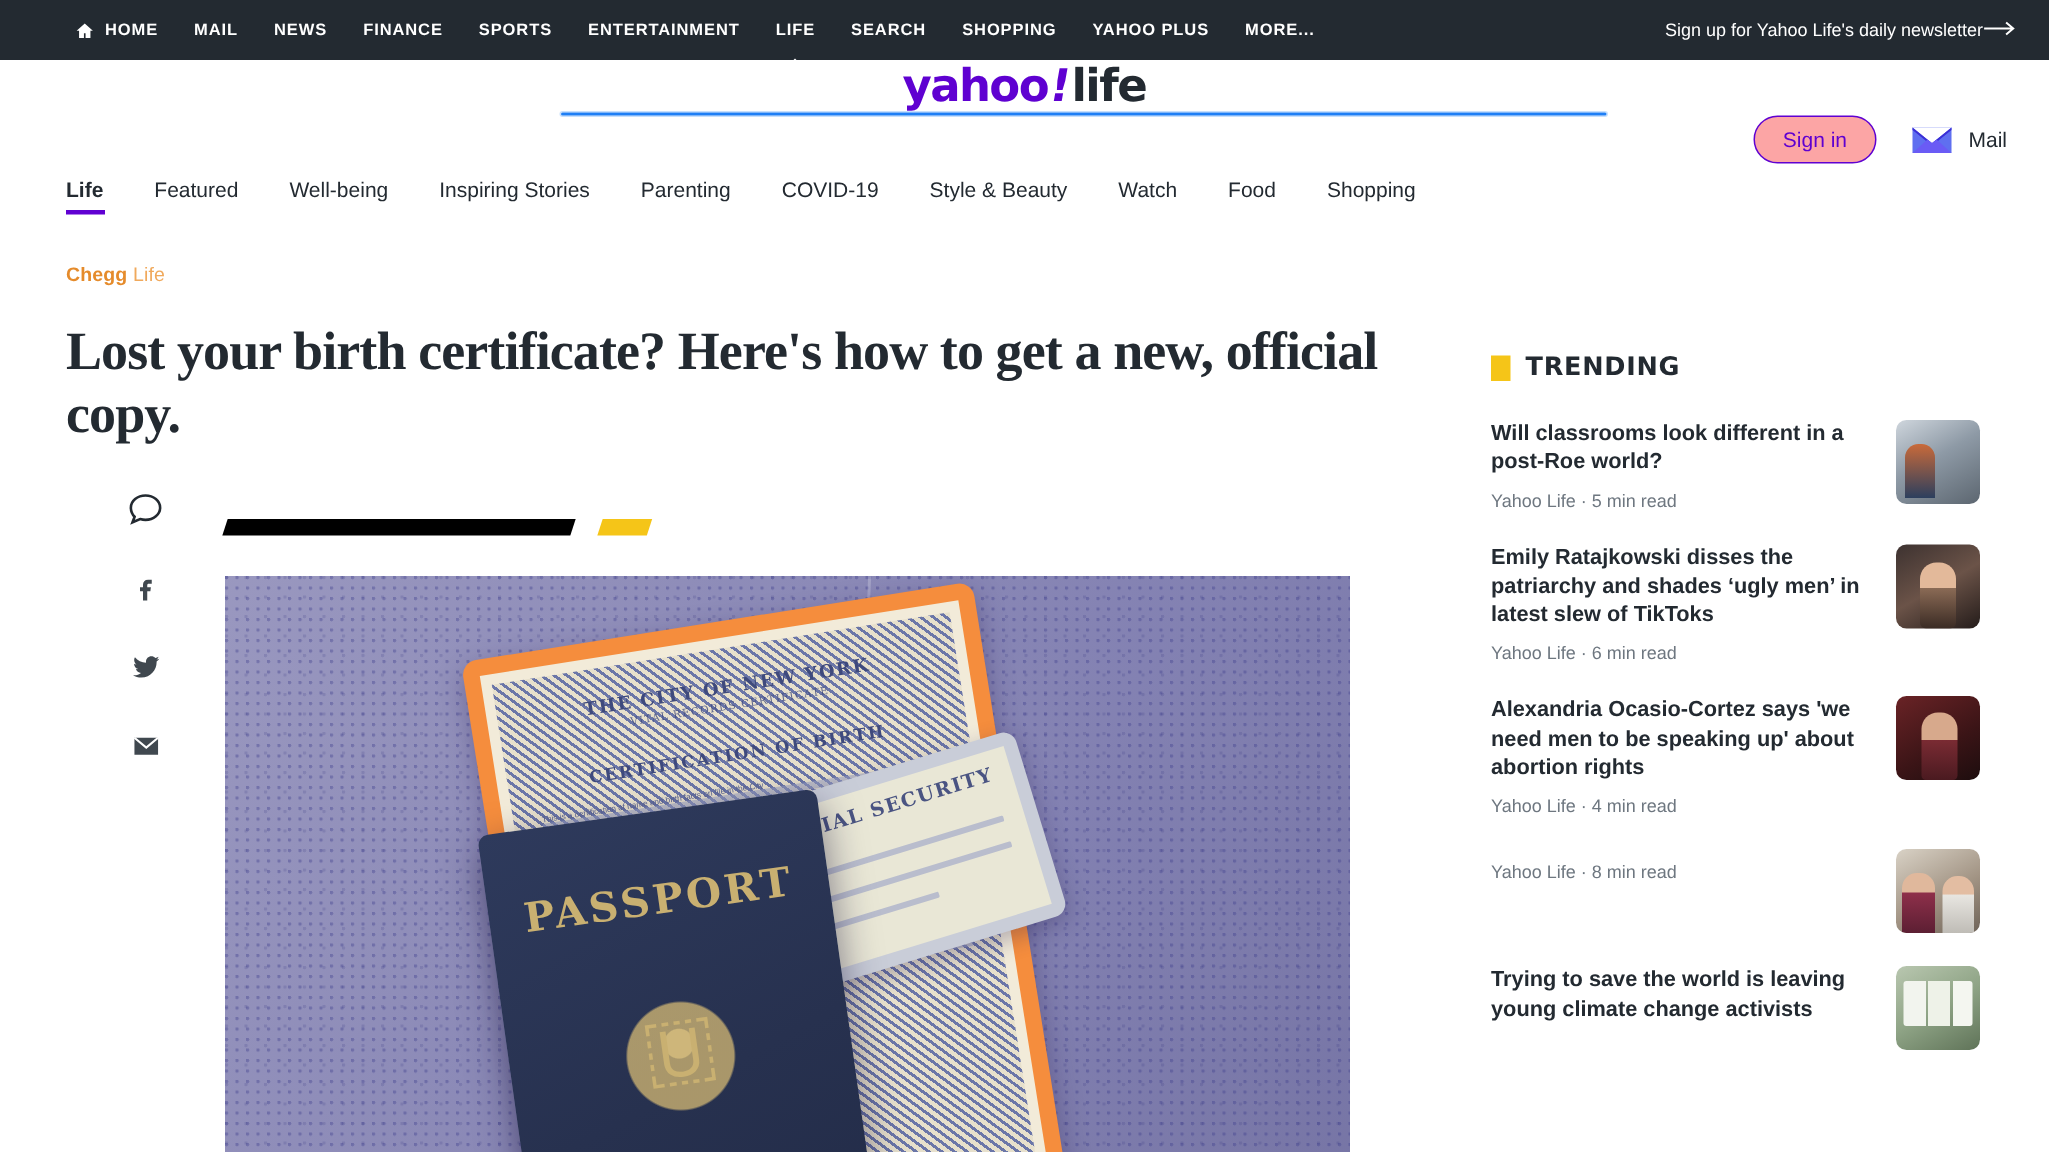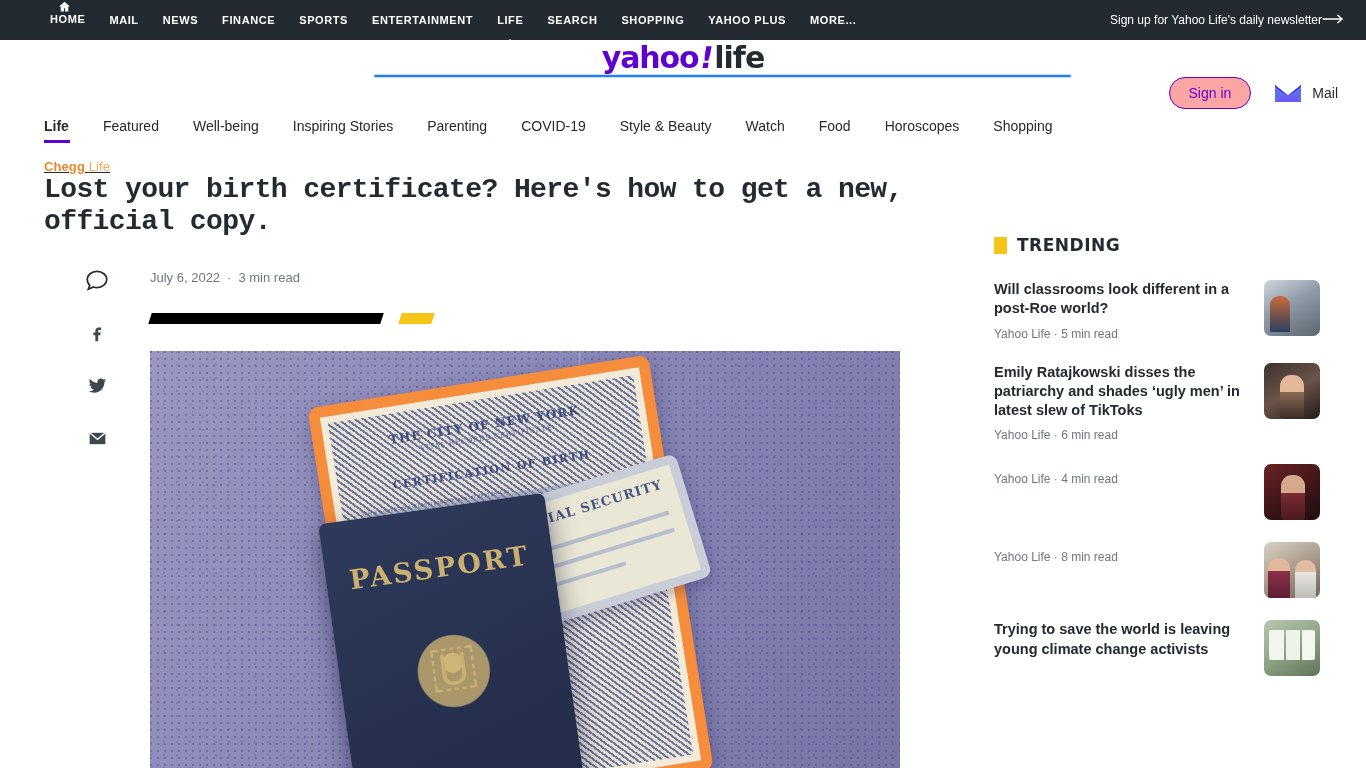--- a/index.html
+++ b/index.html
@@ -19,21 +19,21 @@
   .topnav-inner {
     width:1366px; display:flex; align-items:center;
     padding-left:44px; padding-right:22px; height:100%;
   }
   .tn-item {
     font-size:11px; font-weight:bold; letter-spacing:.6px;
     color:#fff; text-decoration:none; padding:0 12px;
     white-space:nowrap; position:relative; height:40px;
     display:flex; align-items:center;
   }
-  .tn-item.home { padding-left:6px;flex-direction:column; }
+  .tn-item.home { padding-left:6px; }
   .home-icon { width:13px; height:13px; margin-right:7px; display:block; }
   .tn-item.active::after {
     content:""; position:absolute; bottom:-8px; left:50%;
     transform:translateX(-50%);
     border-left:9px solid transparent; border-right:9px solid transparent;
     border-bottom:9px solid #fff;
   }
   .tn-spacer { flex:1; }
   .newsletter {
     display:flex; align-items:flex-start; 
@@ -107,31 +107,30 @@
   .sn-item.active::after {
     content:""; position:absolute; bottom:4px; left:0; width:26px;
     height:3px; background:#6001d2;
   }
 
   
   .page { padding:0 44px; display:flex; gap:0; }
   .article-col { width:920px; }
 
   .brandline {
-    margin-top:12px; font-size:13px; font-weight:bold;
+    margin-top:28px; font-size:13px; font-weight:bold;
     letter-spacing:.1px;
-    text-decoration:underline;
   }
   .brand-chegg { color:#e58b2b; font-weight:bold; }
   .brand-life { color:#f0a95c; font-weight:normal; }
 
   h1.headline {
-    font-size:28px; line-height:1.16;
+    margin-top:24px; font-size:36px; line-height:1.16;
     font-weight:bold; color:#232a31; letter-spacing:-.6px;
-    font-family:Liberation Mono, monospace;
+    font-family:Liberation Serif, serif;
   }
 
   .body-row { display:flex; margin-top:26px; }
   .share-col {
     width:106px; flex-shrink:0; display:flex;
     flex-direction:column; align-items:center; padding-top:2px;
   }
   .share-icon {
     width:26px; height:26px; display:flex; align-items:center;
     justify-content:center; margin-bottom:27px; cursor:pointer;
@@ -421,23 +420,20 @@
   <a class="sn-item">
       <span>Style &amp; Beauty</span>
     </a>
   <a class="sn-item">
       <span>Watch</span>
     </a>
   <a class="sn-item">
       <span>Food</span>
     </a>
   <a class="sn-item">
-      <span>Horoscopes</span>
-    </a>
-  <a class="sn-item">
       <span>Shopping</span>
     </a>
 </div>
 
 <div class="page">
 
   <div class="article-col">
 
     <div class="brandline">
       <span class="brand-chegg">Chegg</span>
@@ -466,25 +462,20 @@
         </div>
         <div class="share-icon">
           <svg viewBox="0 0 24 24" fill="#40484f" width="21" height="21">
               <path d="M3 5.5h18v13H3z"></path>
               <path d="M3 5.5 12 13l9-7.5" fill="none" stroke="#fff" stroke-width="1.6"></path>
             </svg>
         </div>
       </div>
 
       <div class="content-col">
-        <div class="meta">
-          <span>July 6, 2022</span>
-          <span class="dot">·</span>
-          <span>3 min read</span>
-        </div>
 
         <div class="sponsor-bar">
           <div class="bar-black"></div>
           <div class="bar-yellow"></div>
         </div>
 
         <div class="hero">
           <div class="hero-bg"></div>
           <div class="hero-fold"></div>
 
@@ -551,20 +542,21 @@
             <span>Yahoo Life</span>
             <span>·</span>
             <span>6 min read</span>
           </div>
         </div>
         <div class="trend-thumb th2"></div>
       </div>
 
       <div class="trend-item">
         <div class="trend-text">
+          <div class="trend-itemtitle">Alexandria Ocasio-Cortez says 'we need men to be speaking up' about abortion rights</div>
           <div class="trend-meta">
             <span>Yahoo Life</span>
             <span>·</span>
             <span>4 min read</span>
           </div>
         </div>
         <div class="trend-thumb th3"></div>
       </div>
 
       <div class="trend-item">

